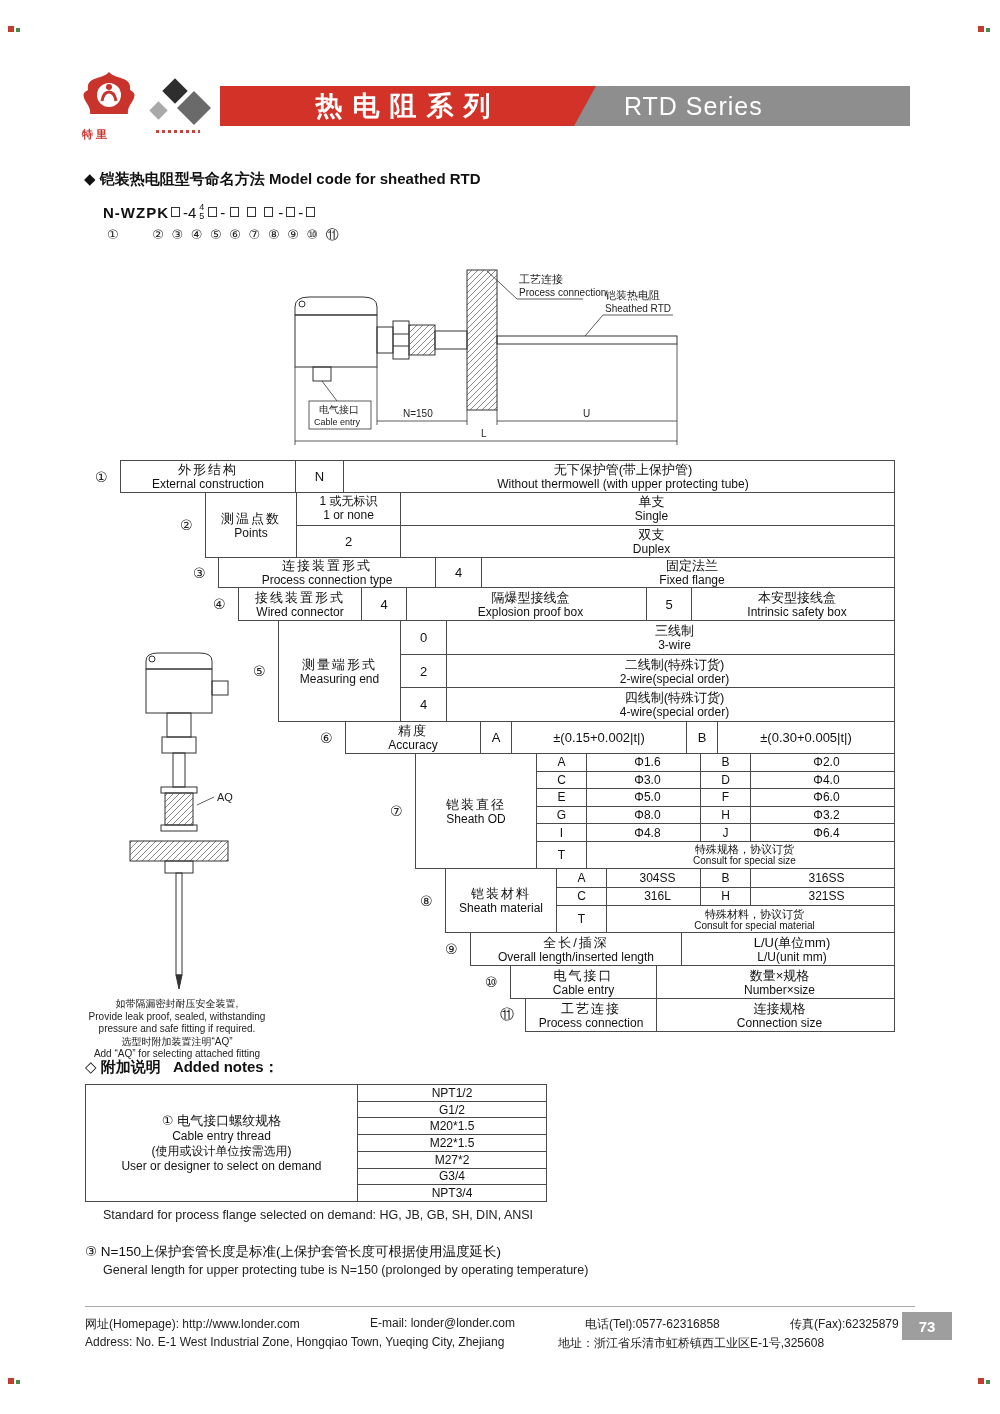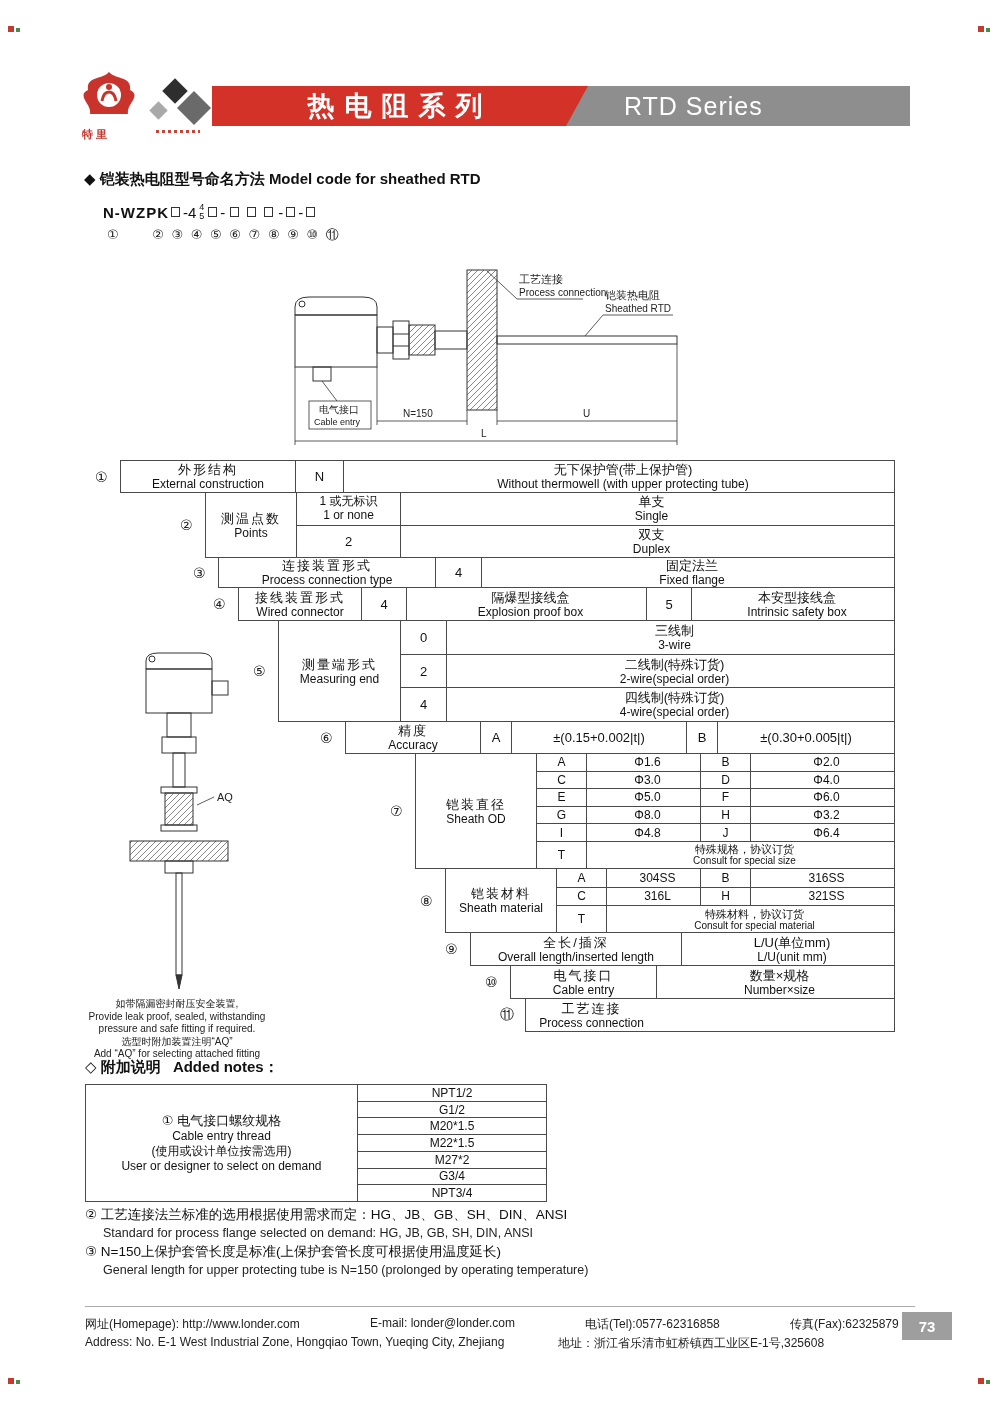--- a/index.html
+++ b/index.html
@@ -18,21 +18,21 @@
   .logo-text{font-size:11px;font-weight:bold;color:#c8332b;letter-spacing:3px;margin-top:1px}
   .deco{position:absolute;left:146px;top:76px;width:74px;height:62px}
   .deco .d{position:absolute;transform:rotate(45deg)}
   .d1{width:18px;height:18px;background:#2e2e2e;left:20px;top:6px}
   .d2{width:24px;height:24px;background:#6a6a6a;left:36px;top:20px}
   .d3{width:13px;height:13px;background:#a9a9a9;left:6px;top:28px}
   .dotrow{position:absolute;left:10px;top:54px;width:44px;height:3px;
           background:repeating-linear-gradient(90deg,#c8433a 0 3px,transparent 3px 6px)}
   .banner-gray{position:absolute;left:566px;top:86px;width:344px;height:40px;background:#8e8e8e;z-index:1}
   .banner-gray span{display:block;line-height:40px;padding-left:58px;font-size:25px;color:#fff;letter-spacing:1px}
-  .banner-red{position:absolute;left:212px;top:86px;width:376px;height:40px;background:#d23228;z-index:2;
+  .banner-red{position:absolute;left:220px;top:86px;width:376px;height:40px;background:#d23228;z-index:2;
               clip-path:polygon(0 0,100% 0,calc(100% - 22px) 100%,0 100%)}
   .banner-red span{display:block;line-height:40px;text-align:center;font-size:27px;font-weight:bold;color:#fff;letter-spacing:10px}
 
   .sec-title{position:absolute;left:84px;top:170px;font-size:15px;font-weight:bold;color:#111}
   .sec-title .t-en{margin-left:0}
 
   
   .mcode{position:absolute;left:103px;top:202px;font-size:15px}
   .mc-line{display:flex;align-items:center;height:20px}
   .mc-prefix{font-weight:600;letter-spacing:1px}
@@ -546,20 +546,24 @@
       <div class="en">Number×size</div>
     </div>
   </div>
 
   <div class="band" style="left:525px;top:998px;width:370px;height:34px">
     <span class="bnum">⑪</span>
     <div class="cell center label" style="width:131px">
       <div class="cn">工艺连接</div>
       <div class="en">Process connection</div>
     </div>
+    <div class="cell left" style="flex:1">
+      <div class="cn">连接规格</div>
+      <div class="en">Connection size</div>
+    </div>
   </div>
 
   <div class="an-title">
     <span class="t-cn">◇ 附加说明</span>
     <span class="t-en">Added notes：</span>
   </div>
   <div class="nt">
     <div class="nt-left">
       <div class="l1">① 电气接口螺纹规格</div>
       <div class="l2">Cable entry thread</div>
@@ -571,21 +575,20 @@
       <div class="nt-row">G1/2</div>
       <div class="nt-row">M20*1.5</div>
       <div class="nt-row">M22*1.5</div>
       <div class="nt-row">M27*2</div>
       <div class="nt-row">G3/4</div>
       <div class="nt-row">NPT3/4</div>
     </div>
   </div>
 
   <div class="anote" style="top:1206px">
-    <div class="c">② 工艺连接法兰标准的选用根据使用需求而定：HG、JB、GB、SH、DIN、ANSI</div>
     <div class="e">Standard for process flange selected on demand: HG, JB, GB, SH, DIN, ANSI</div>
   </div>
   <div class="anote" style="top:1243px">
     <div class="c">③ N=150上保护套管长度是标准(上保护套管长度可根据使用温度延长)</div>
     <div class="e">General length for upper protecting tube is N=150 (prolonged by operating temperature)</div>
   </div>
 
   <div class="fline"></div>
   <span class="fitem" style="left:85px;top:1316px">网址(Homepage): http://www.londer.com</span>
   <span class="fitem" style="left:370px;top:1316px">E-mail: londer@londer.com</span>

